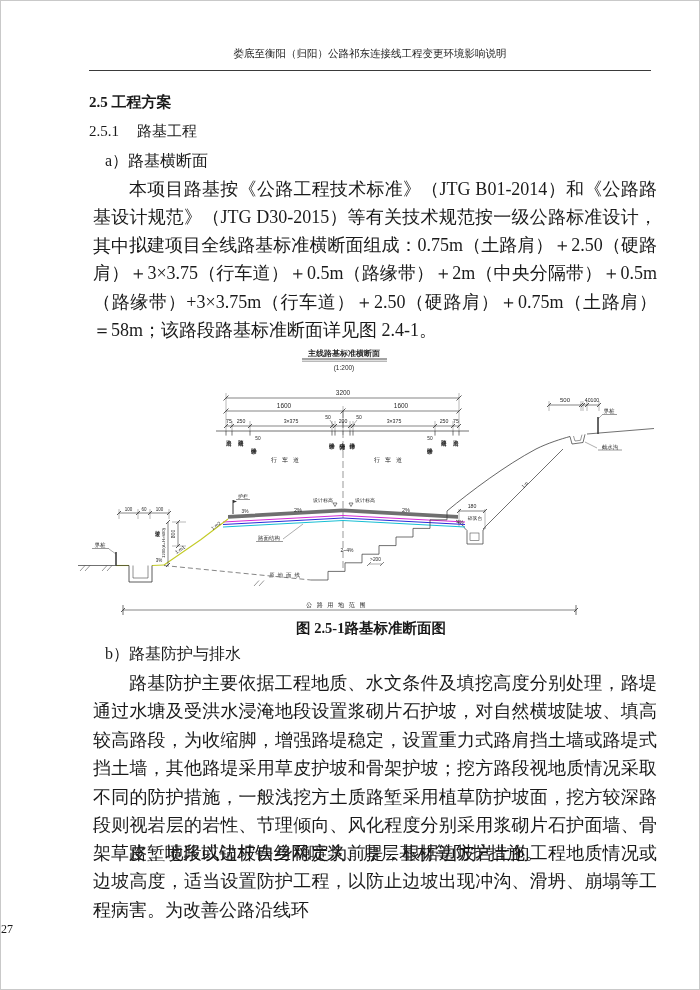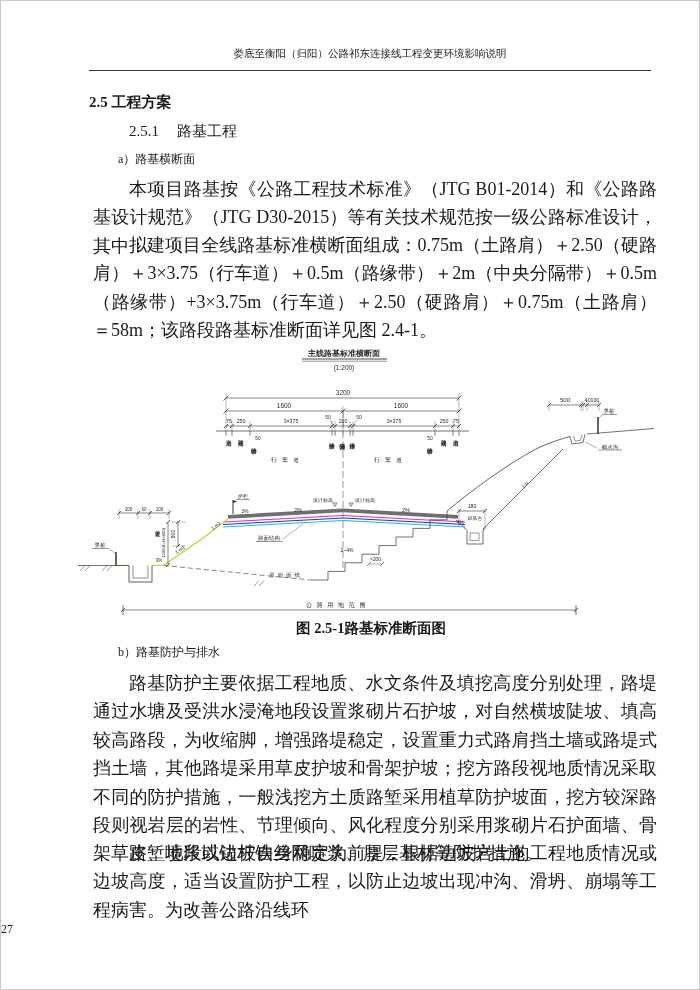--- a/index.html
+++ b/index.html
@@ -13,22 +13,22 @@
     color:#1a1a1a;
     overflow:hidden;
   }
   .doc-header{
     position:absolute;top:46px;left:88px;width:562px;
     text-align:center;font-size:10.5px;color:#222;
     padding-bottom:9px;border-bottom:1px solid #3a3a3a;
   }
   .h1{position:absolute;top:92px;left:88px;font-size:15px;font-weight:bold;}
   .h2{position:absolute;top:121px;left:88px;font-size:15px;}
-  .h2 .num{margin-right:18px;margin-left:40px;}
-  .item{position:absolute;left:117px;font-size:12px;}
+  .h2 .num{margin-right:18px;}
+  .item{position:absolute;left:104px;font-size:16px;}
   .item-a{top:150px;}
   .item-b{top:643px;}
   .para{
     position:absolute;left:92px;width:564px;
     font-size:18px;line-height:28.4px;
     text-align:justify;text-indent:2em;
   }
   .p1{top:174px;}
   .p2{top:230px;}
   .p3{top:668px;}

